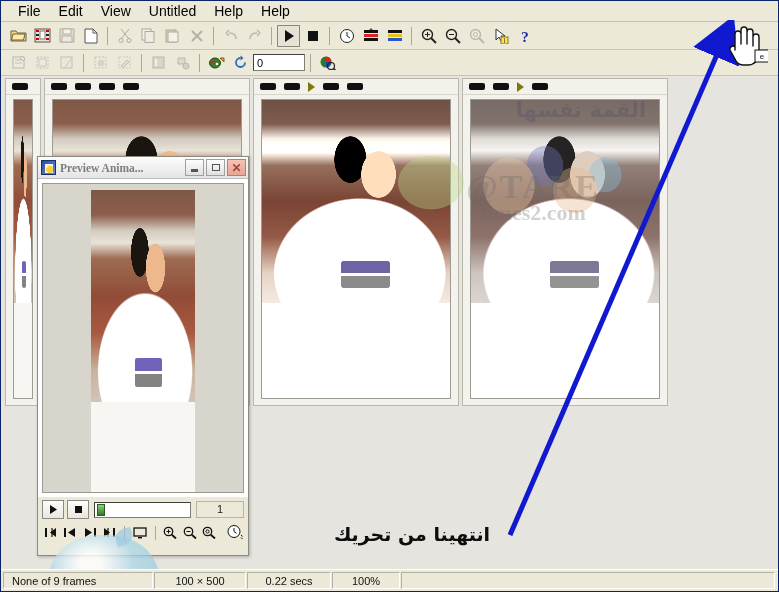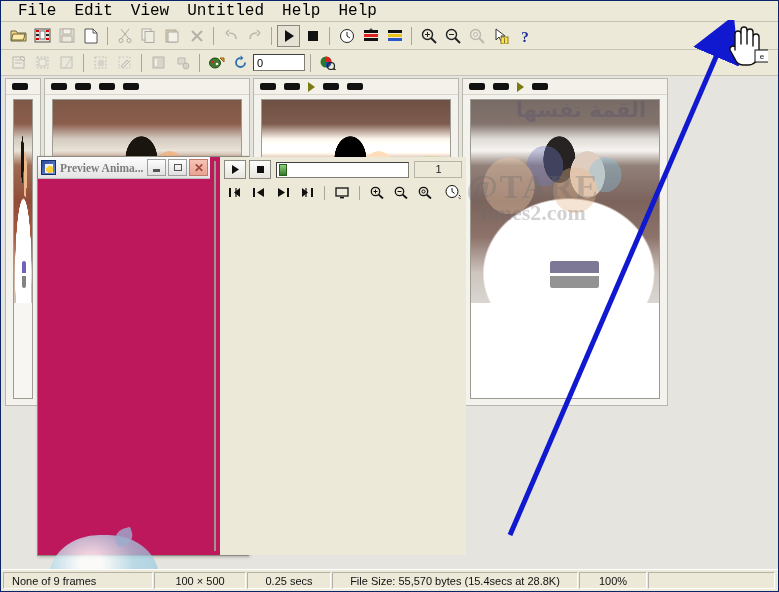--- a/index.html
+++ b/index.html
@@ -75,22 +75,22 @@
 
   
   #menu-bar {
     height:21px; flex:0 0 21px;
     background:#ece9d8;
     border-bottom:1px solid #c5c2b5;
     display:flex; align-items:center;
     padding-left:8px;
   }
   .menu-item {
-    padding:2px 9px; color:#000; font-size:16px;
-    font-family:Liberation Mono, monospace;
+    padding:2px 9px; color:#000; font-size:14px;
+    font-family:Liberation Sans, sans-serif;
     white-space:nowrap;
   }
 
   
   #toolbar-1, #toolbar-2 {
     flex:0 0 28px; height:28px;
     background:#ece9d8;
     border-bottom:1px solid #c8c5b8;
     display:flex; align-items:center;
     padding-left:6px; gap:1px;
@@ -186,24 +186,24 @@
     position:absolute; left:42%; top:54%; width:26%; height:9%;
     background:
       linear-gradient(to bottom, #5a4ba8 0 45%, transparent 45%),
       linear-gradient(to bottom, transparent 55%, #6f6f6f 55% 100%);
     opacity:.85; border-radius:2px;
   }
 
   
   #preview-window {
     position:absolute; left:36px; top:80px; width:212px; height:400px;
-    background:#be185d;
+    background:#ffffff;
     border:1px solid #8d8a80;
     box-shadow:1px 1px 3px rgba(0,0,0,.25);
-    display:flex; 
+    display:flex; flex-direction:column;
   }
   #preview-title {
     height:22px; flex:0 0 22px;
     background:linear-gradient(to bottom,#fcfcfc,#e4e4e4);
     border-bottom:1px solid #bdbdbd;
     display:flex; align-items:center; padding:0 2px 0 3px; gap:4px;
   }
   #preview-icon{
     width:15px;height:15px;flex:0 0 15px;
     background:linear-gradient(135deg,#2b4a9b,#6f8ed4);
@@ -771,28 +771,31 @@
           </div>
         </div>
       </div>
     </div>
 
     <div id="wm-sofiane">
       <div class="apple"></div>
 
     </div>
 
+    <div id="arabic-note">
+      <div>انتهينا من تحريك</div>
+
+    </div>
 
   </div>
 
   <div id="status-bar">
     <div class="sb-cell" id="sb-frames">None of 9 frames</div>
     <div class="sb-cell" id="sb-size">100 × 500</div>
-    <div class="sb-cell" id="sb-secs">0.25 secs</div>
-    <div class="sb-cell" id="sb-file">File Size: 55,570 bytes  (15.4secs at 28.8K)</div>
+    <div class="sb-cell" id="sb-secs">0.22 secs</div>
     <div class="sb-cell" id="sb-zoom">100%</div>
     <div class="sb-cell" id="sb-rest"></div>
   </div>
 
 </div>
 
 <svg id="blue-arrow" viewBox="0 0 300 530">
   <defs>
     <marker id="ah" markerWidth="10" markerHeight="10" refX="3" refY="5" orient="auto">
       <path d="M0 0 L9 5 L0 10 z" fill="#1018d0"></path>

